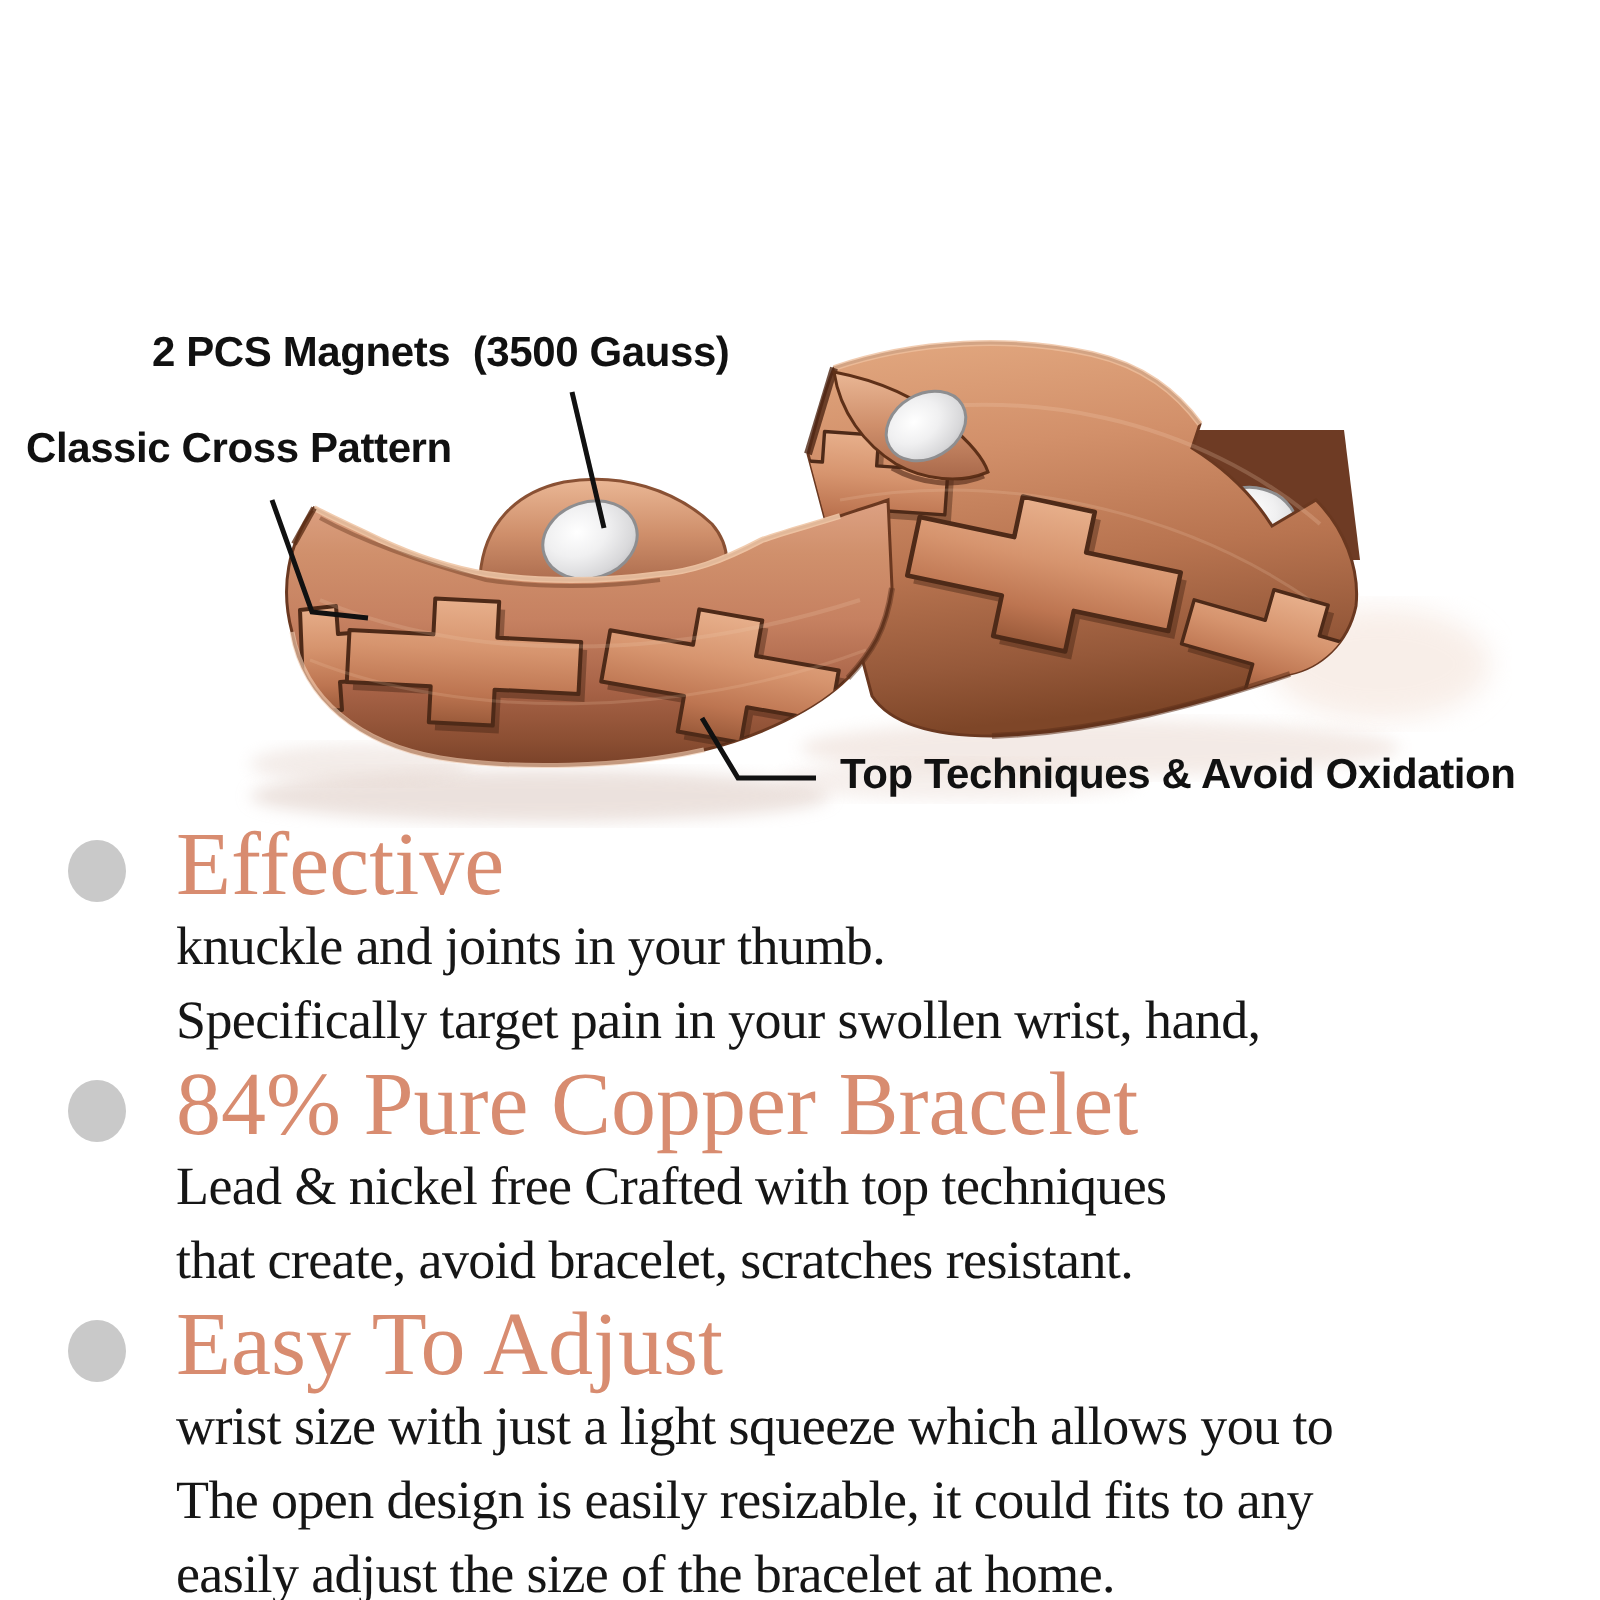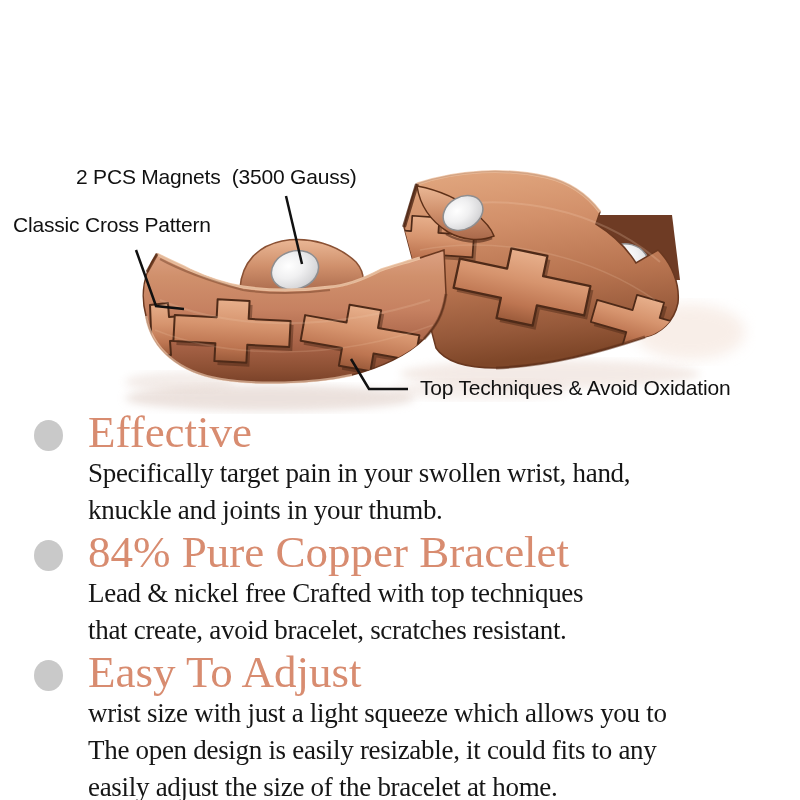--- a/index.html
+++ b/index.html
@@ -1,20 +1,20 @@
 <!DOCTYPE html>
 <html><head>
 <meta charset="utf-8">
 <style>
   html,body{margin:0;padding:0;background:#fff;}
   #page{position:relative;width:800px;height:800px;background:#ffffff;overflow:hidden;
         font-family:"Liberation Sans",sans-serif;}
   
   #photo{position:absolute;left:0;top:0;width:800px;height:420px;}
-  .callout-label{position:absolute;color:#111111;font-weight:normal;font-size:21px;
+  .callout-label{position:absolute;color:#111111;font-weight:bold;font-size:21px;
                  letter-spacing:-0.2px;white-space:pre;line-height:24px;}
   #label-magnets{left:76px;top:165px;}
   #label-cross{left:13px;top:213px;}
   #label-oxidation{left:420px;top:376px;}
   
   .feature{position:absolute;left:0;width:800px;}
   #feature-0{top:410px;}
   #feature-1{top:530px;}
   #feature-2{top:650px;}
   .bullet{position:absolute;left:34px;top:10px;width:29px;height:31px;border-radius:50%;
@@ -163,22 +163,22 @@
     
     <div class="callout-label" id="label-magnets">2 PCS Magnets  (3500 Gauss)</div>
     <div class="callout-label" id="label-cross">Classic Cross Pattern</div>
     <div class="callout-label" id="label-oxidation">Top Techniques &amp; Avoid Oxidation</div>
   </div>
 
   <div class="feature" id="feature-0">
     <div class="bullet"></div>
     <div class="feature-heading">Effective</div>
     <div class="feature-body">
+      <div class="body-line">knuckle and joints in your thumb.</div>
       <div class="body-line">Specifically target pain in your swollen wrist, hand,</div>
-      <div class="body-line">knuckle and joints in your thumb.</div>
     </div>
   </div>
 
   <div class="feature" id="feature-1">
     <div class="bullet"></div>
     <div class="feature-heading">84% Pure Copper Bracelet</div>
     <div class="feature-body">
       <div class="body-line">Lead &amp; nickel free Crafted with top techniques</div>
       <div class="body-line">that create, avoid bracelet, scratches resistant.</div>
     </div>

